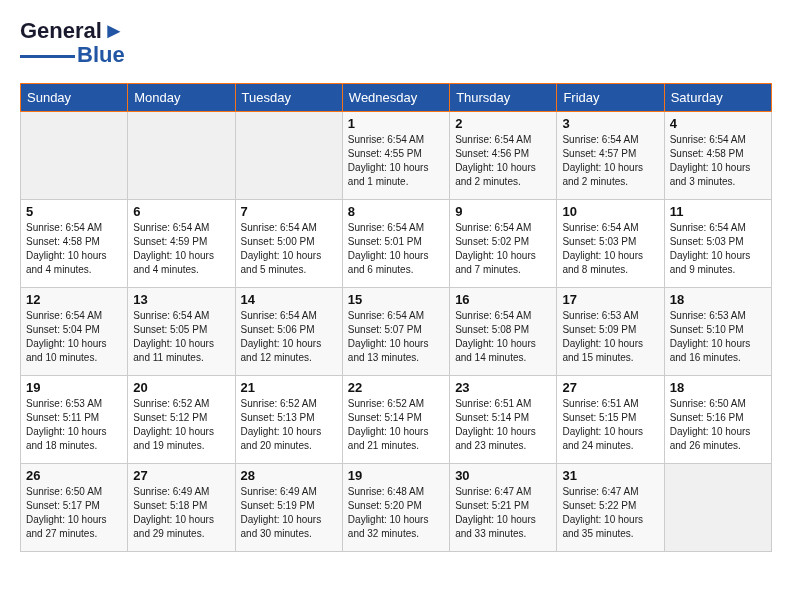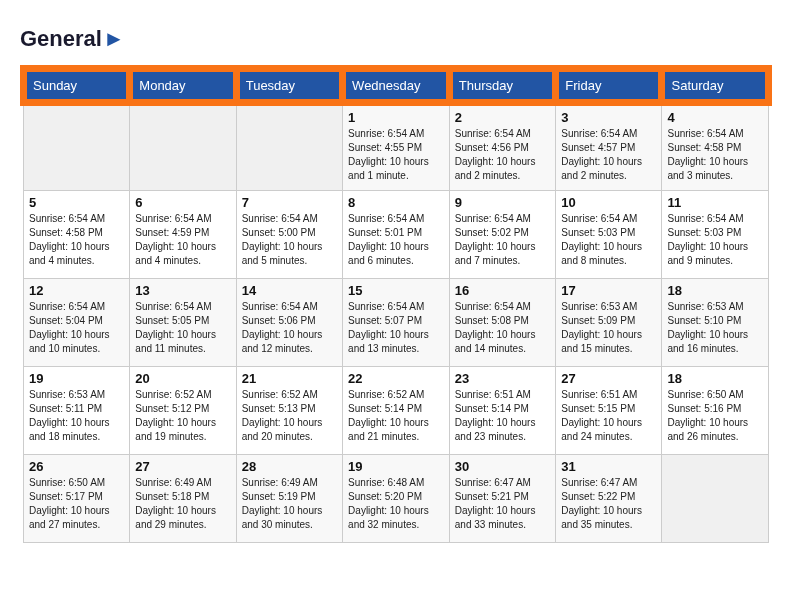--- a/index.html
+++ b/index.html
@@ -8,21 +8,20 @@
       background: #fff;
       width: 792px;
       min-height: 612px;
       padding: 20px;
     }
     .header {
       display: flex;
       justify-content: space-between;
       align-items: flex-start;
       margin-bottom: 15px;
-      margin-top: 8px;
     }
     .logo {
       display: flex;
       flex-direction: column;
       align-items: flex-start;
     }
     .logo-text {
       font-size: 22px;
       font-weight: bold;
       color: #1a1a2e;
@@ -51,21 +50,21 @@
       border-collapse: collapse;
       font-size: 11px;
     }
     thead tr th {
       background: #2255a4;
       color: #fff;
       text-align: left;
       padding: 6px 6px;
       font-size: 13px;
       font-weight: normal;
-      border: 7px solid #f97316;
+      border: 1px solid #f97316;
     }
     tbody tr td {
       border: 1px solid #ccc;
       vertical-align: top;
       padding: 4px 5px;
       height: 88px;
       width: 107px;
       background: #fff;
     }
     tbody tr:nth-child(odd) td {
@@ -88,20 +87,24 @@
   </style>
 </head>
 <body>
 
 <div class="header">
   <div class="logo">
     <div style="display:flex;align-items:center;">
       <span class="logo-text">
         <span style="color:#1a1a2e;">General</span><span style="color:#2255a4;display:inline-block;margin-left:1px;">►</span>
       </span>
+    </div>
+    <div style="display:flex;align-items:center;">
+      <div class="logo-line"></div>
+      <span style="font-size:22px;font-weight:bold;color:#2255a4;margin-left:2px;">Blue</span>
     </div>
   </div>
   <div class="title-block">
     <div class="calendar-title"></div>
     <div class="calendar-subtitle"></div>
   </div>
 </div>
 
 <table>
   <thead>

